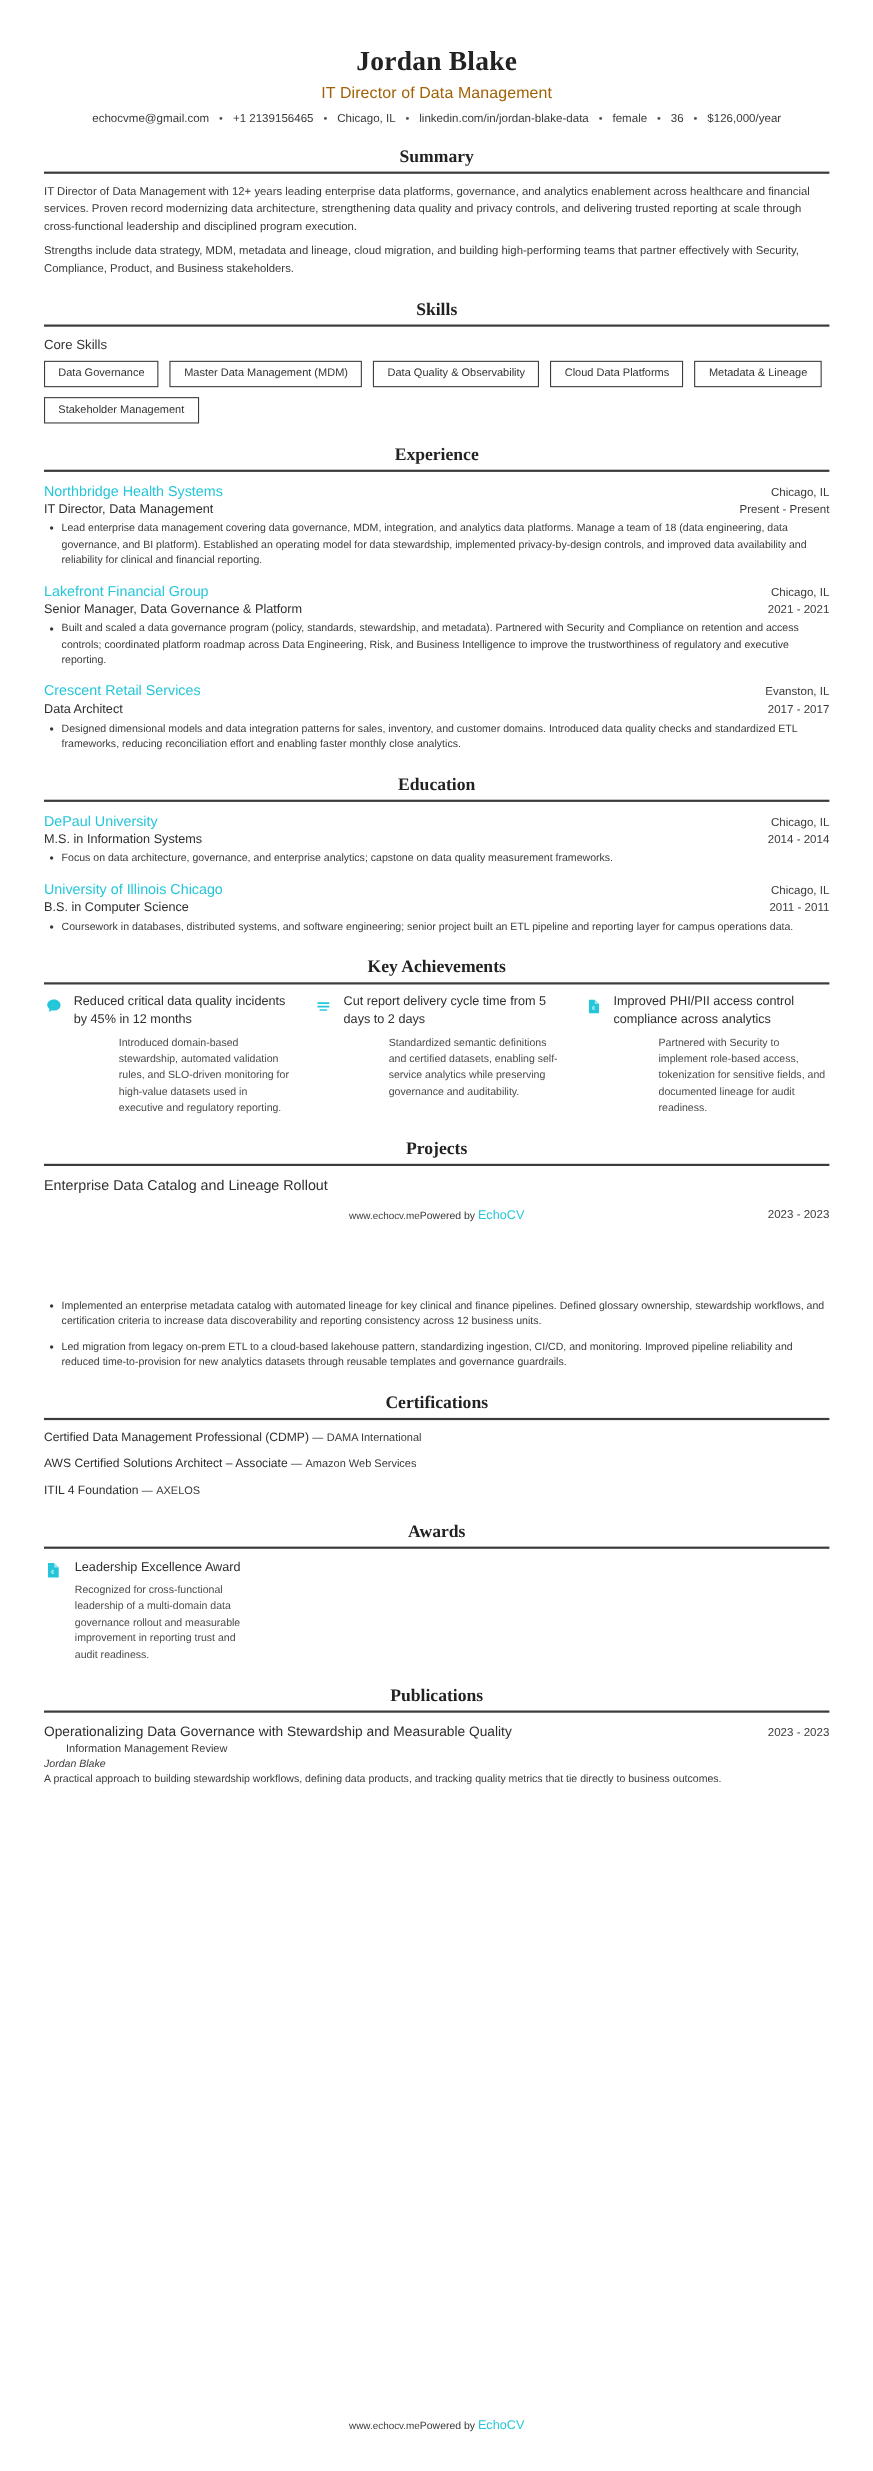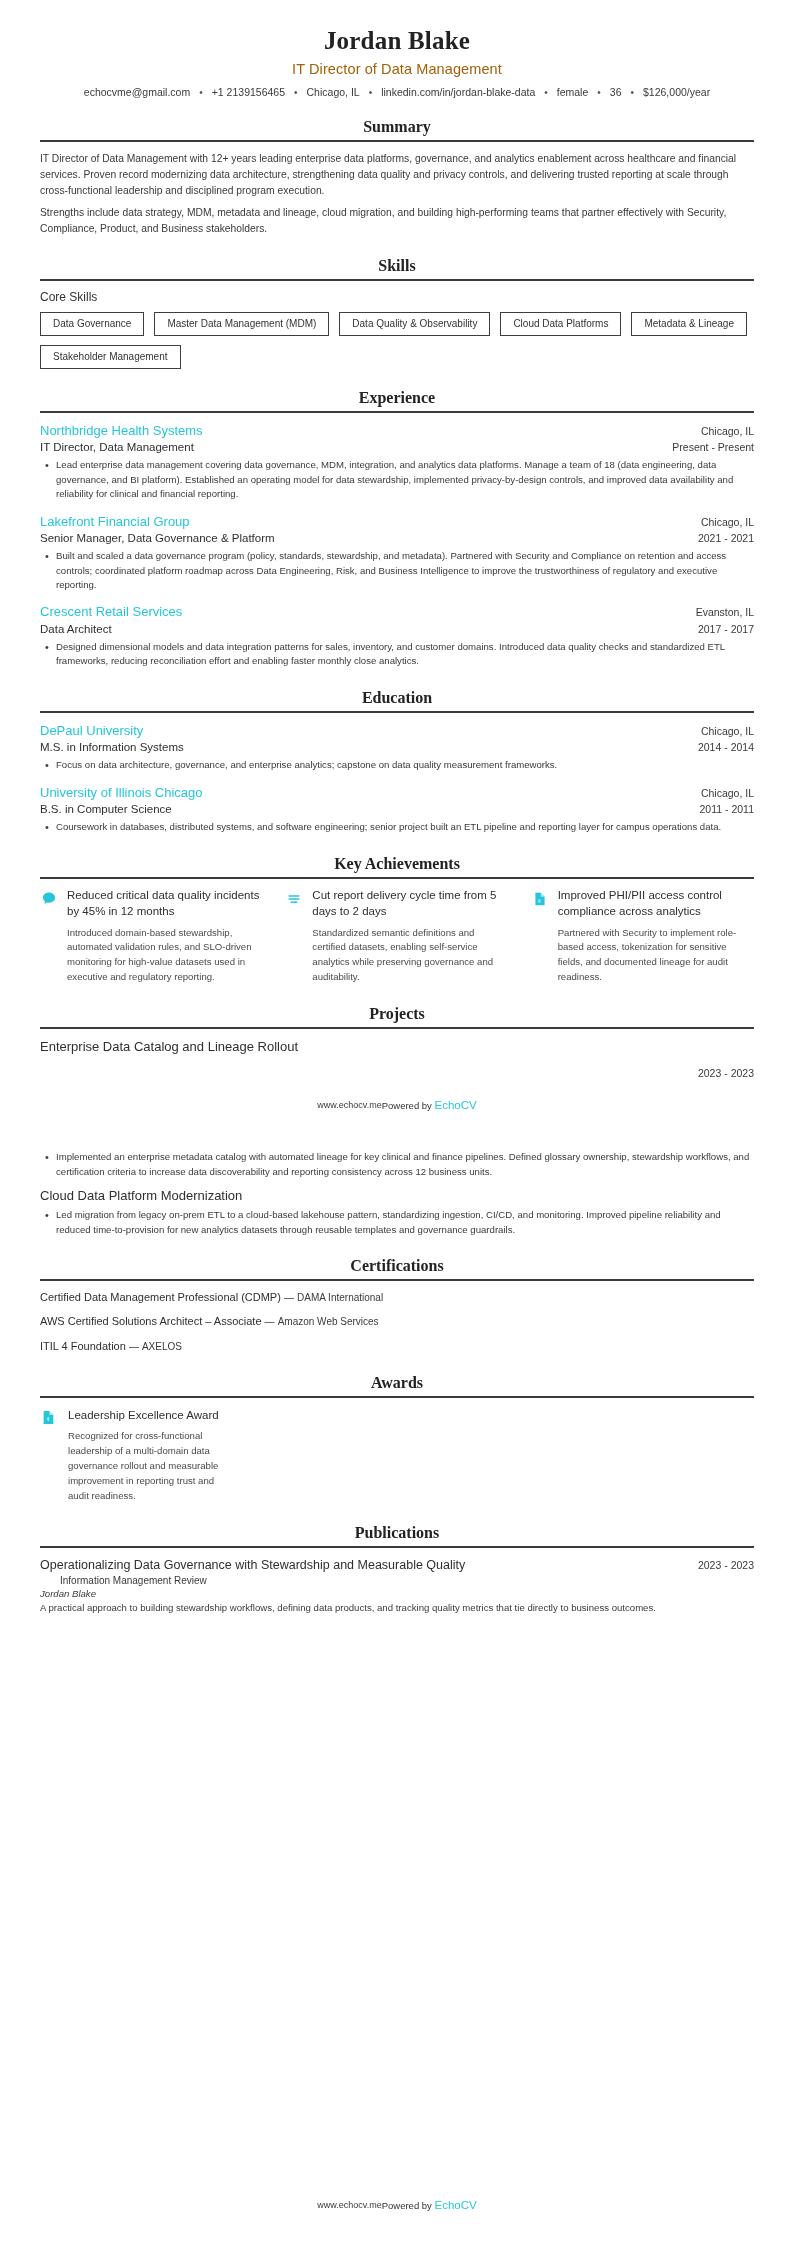--- a/index.html
+++ b/index.html
@@ -14,21 +14,21 @@
 
   .page {
     position: relative;
     width: 794px;
     min-height: 2246px;
     background: #fff;
     padding: 0;
   }
 
   .sheet {
-    padding: 0 40px;
+    padding: 16px 40px;
   }
 
   
   .hdr { text-align: center; padding-top: 26px; }
   .hdr-name {
     font-family: "Liberation Serif", serif;
     font-weight: bold;
     font-size: 25px;
     color: #222;
     letter-spacing: .2px;
@@ -170,20 +170,21 @@
   .ach-title {
     font-size: 11.5px;
     color: #2f2f2f;
     line-height: 1.38;
   }
   .ach-desc {
     margin-top: 6px;
     font-size: 9.6px;
     line-height: 1.55;
     color: #4a4a4a;
+    margin-left: 41px;
   }
 
   
   .proj { margin-bottom: 10px; }
   .proj-title {
     font-size: 13px;
     color: #2f2f2f;
     line-height: 1.4;
   }
   .proj-dates {
@@ -447,21 +448,20 @@
     </div>
 
     <div class="page-gap"></div>
 
     <div>
       <ul class="bullets">
         <li>Implemented an enterprise metadata catalog with automated lineage for key clinical and finance pipelines. Defined glossary ownership, stewardship workflows, and certification criteria to increase data discoverability and reporting consistency across 12 business units.</li>
       </ul>
 
       <div class="proj" style="margin-top:8px">
-        <div class="proj-title">Cloud Data Platform Modernization</div>
         <ul class="bullets">
           <li>Led migration from legacy on-prem ETL to a cloud-based lakehouse pattern, standardizing ingestion, CI/CD, and monitoring. Improved pipeline reliability and reduced time-to-provision for new analytics datasets through reusable templates and governance guardrails.</li>
         </ul>
       </div>
     </div>
 
     <div class="section">
       <div class="sec-title">Certifications</div>
       <div class="sec-rule"></div>
 

